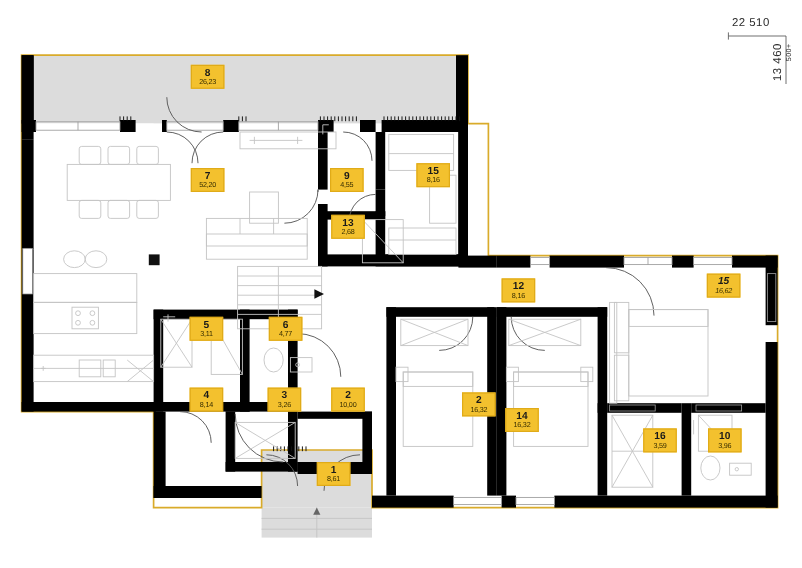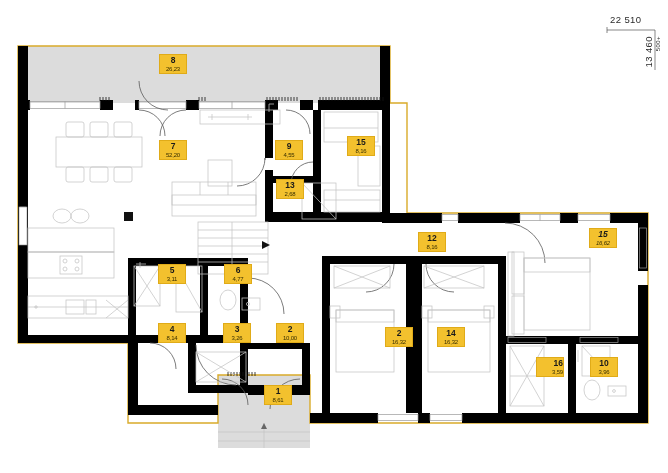--- a/index.html
+++ b/index.html
@@ -444,29 +444,29 @@
       <span class="area">8,16</span>
     </div>
     <div class="rlabel" style="left: 382px; top: 232px; width: 26px; margin-left: 36px;">
       <span class="num">12</span>
       <span class="area">8,16</span>
     </div>
     <div class="rlabel" style="left: 385px; top: 327px; width: 26px;">
       <span class="num">2</span>
       <span class="area">16,32</span>
     </div>
-    <div class="rlabel" style="left: 421px; top: 327px; width: 26px; margin-left: 16px;">
+    <div class="rlabel" style="left: 421px; top: 340px; width: 26px;">
       <span class="num">14</span>
       <span class="area">16,32</span>
     </div>
     <div class="rlabel" style="left: 589px; top: 228px; width: 26px; font-style: italic;">
       <span class="num">15</span>
       <span class="area">16,62</span>
     </div>
-    <div class="rlabel" style="left: 536px; top: 357px; width: 26px; text-align: right;">
+    <div class="rlabel" style="left: 536px; top: 357px; width: 26px;">
       <span class="num">16</span>
       <span class="area">3,59</span>
     </div>
     <div class="rlabel" style="left: 590px; top: 357px; width: 26px;">
       <span class="num">10</span>
       <span class="area">3,96</span>
     </div>
   </div>
 
 </body></html>

